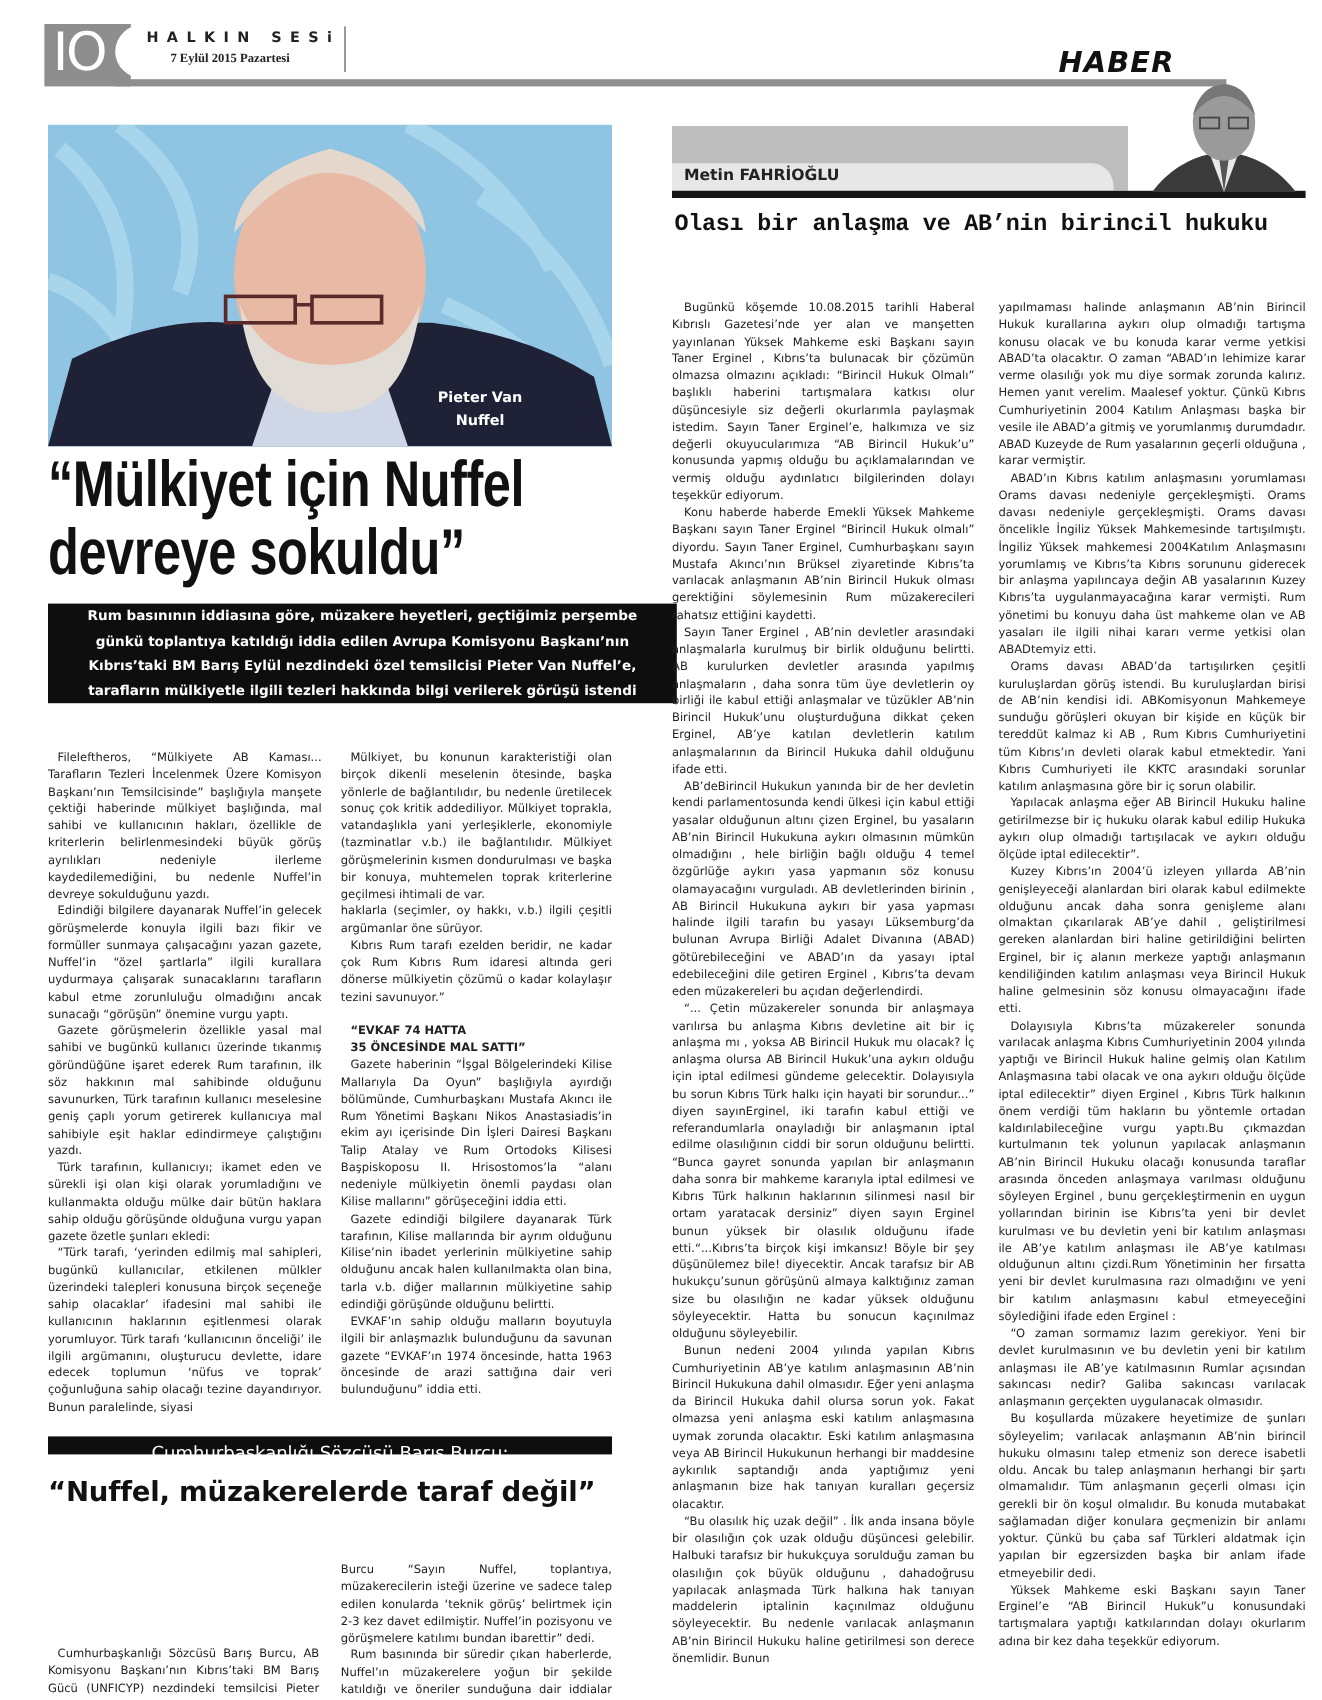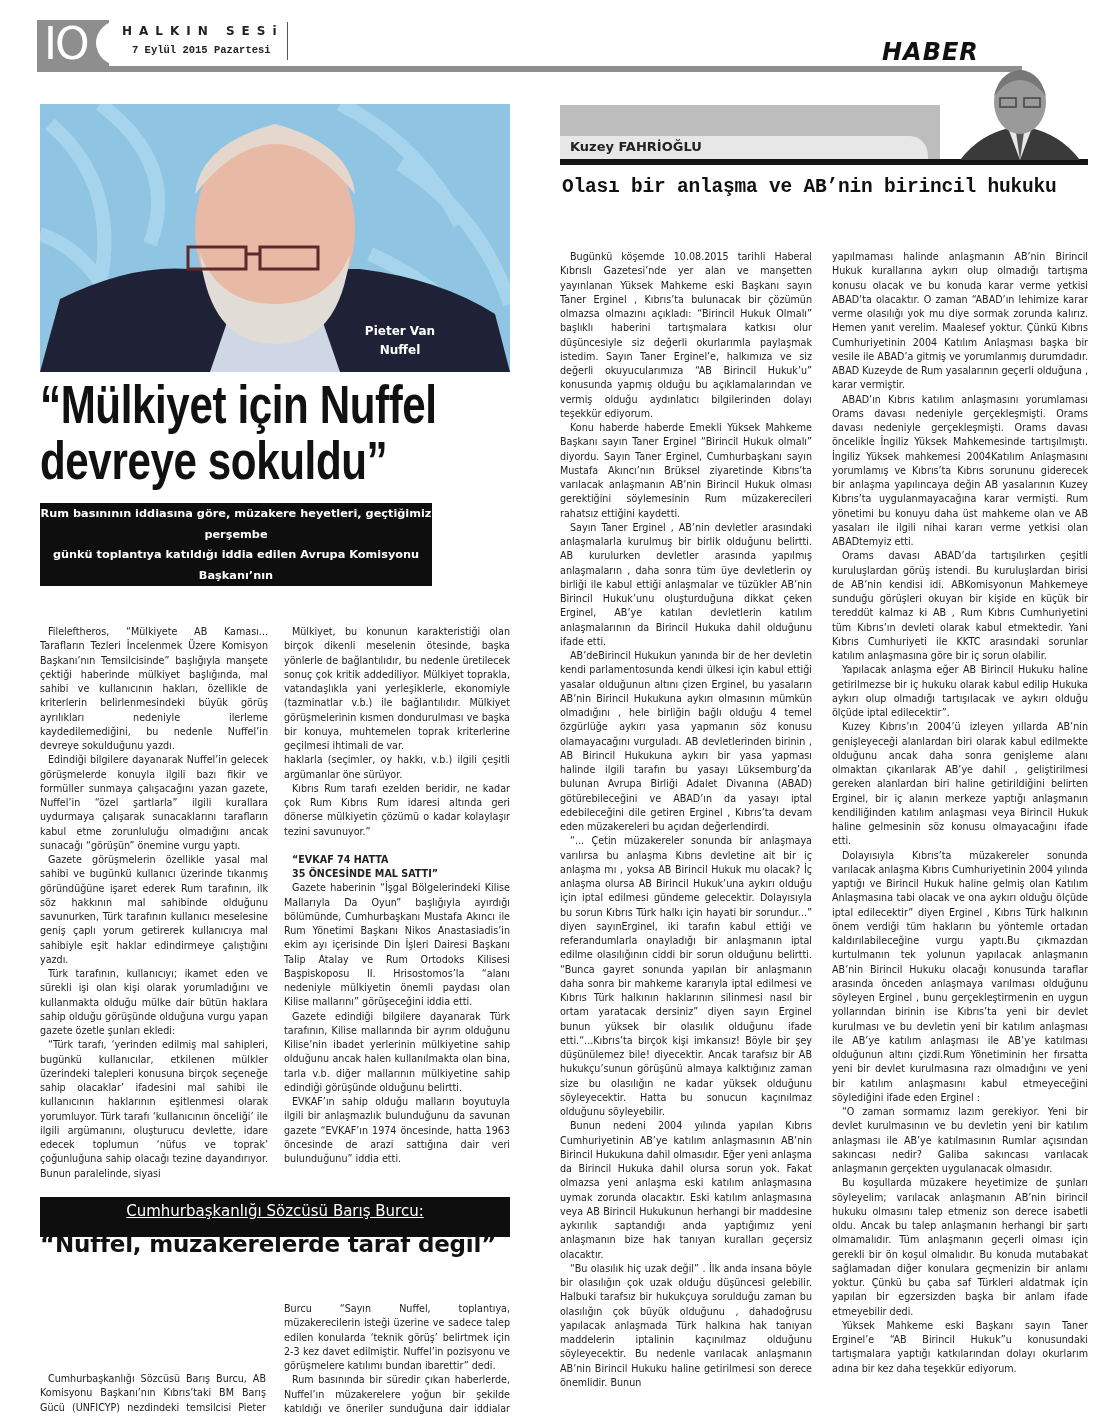--- a/index.html
+++ b/index.html
@@ -5,42 +5,42 @@
   * { box-sizing: border-box; margin: 0; padding: 0; }
   html, body { width: 1102px; height: 1417px; background: #ffffff; overflow: hidden; }
   body { position: relative; font-family: "DejaVu Sans", sans-serif; color: #1a1a1a; }
 
   
   .page-num-box { position: absolute; left: 37px; top: 20px; width: 72px; height: 52px; background: #8e8e8e; }
   .page-num { position: absolute; left: 44px; top: 18px; font-family: "DejaVu Sans", sans-serif; font-size: 44px; color: #fff; line-height: 52px; font-weight: normal; letter-spacing: -2px; }
   .mast-white { position: absolute; left: 96px; top: 20px; width: 190px; height: 46px; background: #fff; border-top-left-radius: 26px 24px; border-bottom-left-radius: 26px 24px; }
   .mast-bar { position: absolute; left: 96px; top: 66px; width: 926px; height: 6px; background: #8e8e8e; }
   .paper-name { position: absolute; left: 122px; top: 24px; font-family: "DejaVu Sans", sans-serif; font-weight: bold; font-size: 12px; letter-spacing: 7px; color: #222; }
-  .paper-date { position: absolute; left: 132px; top: 44px; font-family: Liberation Mono, monospace; font-weight: bold; font-size: 10.5px; color: #222; }
+  .paper-date { position: absolute; left: 142px; top: 44px; font-family: Liberation Serif, serif; font-weight: bold; font-size: 10.5px; color: #222; }
   .mast-divider { position: absolute; left: 287px; top: 22px; width: 1px; height: 38px; background: #555; }
   .section-label { position: absolute; left: 882px; top: 38px; font-family: "DejaVu Sans", sans-serif; font-style: italic; font-weight: bold; font-size: 24px; color: #111; letter-spacing: 1px; }
 
   
   .photo { position: absolute; left: 40px; top: 104px; width: 470px; height: 268px; overflow: hidden; background: #8ec3df; }
   .photo svg { width: 100%; height: 100%; display: block; }
   .photo-caption { position: absolute; left: 350px; top: 322px; width: 100px; text-align: center; color: #fff; font-weight: bold; font-size: 12px; line-height: 19px; font-family: "DejaVu Sans", sans-serif; }
 
   
   .main-headline { position: absolute; left: 40px; top: 376px; width: 480px; font-family: "Liberation Sans", sans-serif; font-weight: bold; font-size: 54px; line-height: 56px; color: #111; transform: scaleX(0.78); transform-origin: left top; letter-spacing: -0.5px; white-space: nowrap; }
-  .spot-box { position: absolute; left: 40px; top: 503px; width: 392px; height: 83px; background: #0e0e0e; color: #fff; font-weight: bold; font-size: 11.3px; line-height: 20.5px; text-align: center; padding-top: 1px; font-family: "DejaVu Sans", sans-serif; }
+  .spot-box { position: absolute; left: 40px; top: 503px; width: 524px; height: 83px; background: #0e0e0e; color: #fff; font-weight: bold; font-size: 11.3px; line-height: 20.5px; text-align: center; padding-top: 1px; font-family: "DejaVu Sans", sans-serif; }
 
   .col { position: absolute; font-family: "DejaVu Sans", sans-serif; font-size: 9.6px; line-height: 14.25px; color: #222; text-align: justify; margin-top: 32px; }
   .col p { text-indent: 8px; }
   .col .sub { font-weight: bold; margin-top: 14px; text-indent: 8px; text-align: left; }
 
   .col-l1 { left: 40px; top: 593px; width: 228px; }
   .col-l2 { left: 284px; top: 593px; width: 226px; }
 
   
-  .lower-banner { position: absolute; left: 40px; top: 1197px; width: 470px; height: 40px; background: #0e0e0e; color: #fff; text-align: center; font-size: 15px; line-height: 28px; text-decoration: underline; font-family: "DejaVu Sans", sans-serif; }
+  .lower-banner { position: absolute; left: 40px; top: 1197px; width: 470px; height: 15px; background: #0e0e0e; color: #fff; text-align: center; font-size: 15px; line-height: 28px; text-decoration: underline; font-family: "DejaVu Sans", sans-serif; }
   .lower-headline { position: absolute; left: 40px; top: 1231px; width: 470px; font-family: "DejaVu Sans", sans-serif; font-weight: bold; font-size: 23px; color: #111; white-space: nowrap; letter-spacing: -0.2px; }
   .col-b1 { left: 40px; top: 1340px; width: 226px; }
   .col-b2 { left: 284px; top: 1270px; width: 226px; }
 
   
   .col-band { position: absolute; left: 560px; top: 105px; width: 380px; height: 54px; background: #bdbdbd; }
   .col-band-white { position: absolute; left: 560px; top: 136px; width: 368px; height: 23px; background: #e7e7e7; border-top-right-radius: 18px 20px; }
   .col-band-bottom { position: absolute; left: 560px; top: 159px; width: 528px; height: 6px; background: #151515; }
   .columnist-name { position: absolute; left: 570px; top: 139px; font-family: "DejaVu Sans", sans-serif; font-weight: bold; font-size: 13px; color: #222; }
   .columnist-photo { position: absolute; left: 950px; top: 66px; width: 138px; height: 94px; overflow: hidden; }
@@ -127,21 +127,21 @@
   <p>Cumhurbaşkanlığı Sözcüsü Barış Burcu, AB Komisyonu Başkanı’nın Kıbrıs’taki BM Barış Gücü (UNFICYP) nezdindeki temsilcisi Pieter Van Nuffel’in Kıbrıs müzakerelerinde “görüşme masasının tarafı olmadığını” vurguladı. Burcu, TAK muhabirinin sorusu üzerine yaptığı açıklamada, Nuffel’in görüşmelere ancak müzakerecilerin talebi üzerine ve çok ender olarak katıldığını söyledi.</p>
 </div>
 <div class="col col-b2">
   <p style="text-indent:0">Burcu “Sayın Nuffel, toplantıya, müzakerecilerin isteği üzerine ve sadece talep edilen konularda ‘teknik görüş’ belirtmek için 2-3 kez davet edilmiştir. Nuffel’in pozisyonu ve görüşmelere katılımı bundan ibarettir” dedi.</p>
   <p>Rum basınında bir süredir çıkan haberlerde, Nuffel’ın müzakerelere yoğun bir şekilde katıldığı ve öneriler sunduğuna dair iddialar yer alıyordu.</p>
 </div>
 
 <div class="col-band"></div>
 <div class="col-band-white"></div>
 <div class="col-band-bottom"></div>
-<div class="columnist-name">Kuzey FAHRİOĞLU</div>
+<div class="columnist-name">Metin FAHRİOĞLU</div>
 <div class="columnist-photo">
   <svg viewBox="0 0 138 94" width="138" height="94">
     <path d="M10 94 Q30 68 60 62 L80 62 Q110 68 130 94 Z" fill="#3a3a3a"></path>
     <path d="M58 62 L70 94 L82 62 Z" fill="#e8e8e8"></path>
     <path d="M66 66 L70 94 L74 66 Z" fill="#555"></path>
     <ellipse cx="70" cy="36" rx="26" ry="32" fill="#9a9a9a"></ellipse>
     <path d="M44 30 Q70 -2 96 30 Q90 6 70 4 Q50 6 44 30Z" fill="#777"></path>
     <rect x="50" y="32" width="16" height="9" fill="none" stroke="#444" stroke-width="1.5"></rect>
     <rect x="74" y="32" width="16" height="9" fill="none" stroke="#444" stroke-width="1.5"></rect>
   </svg>

